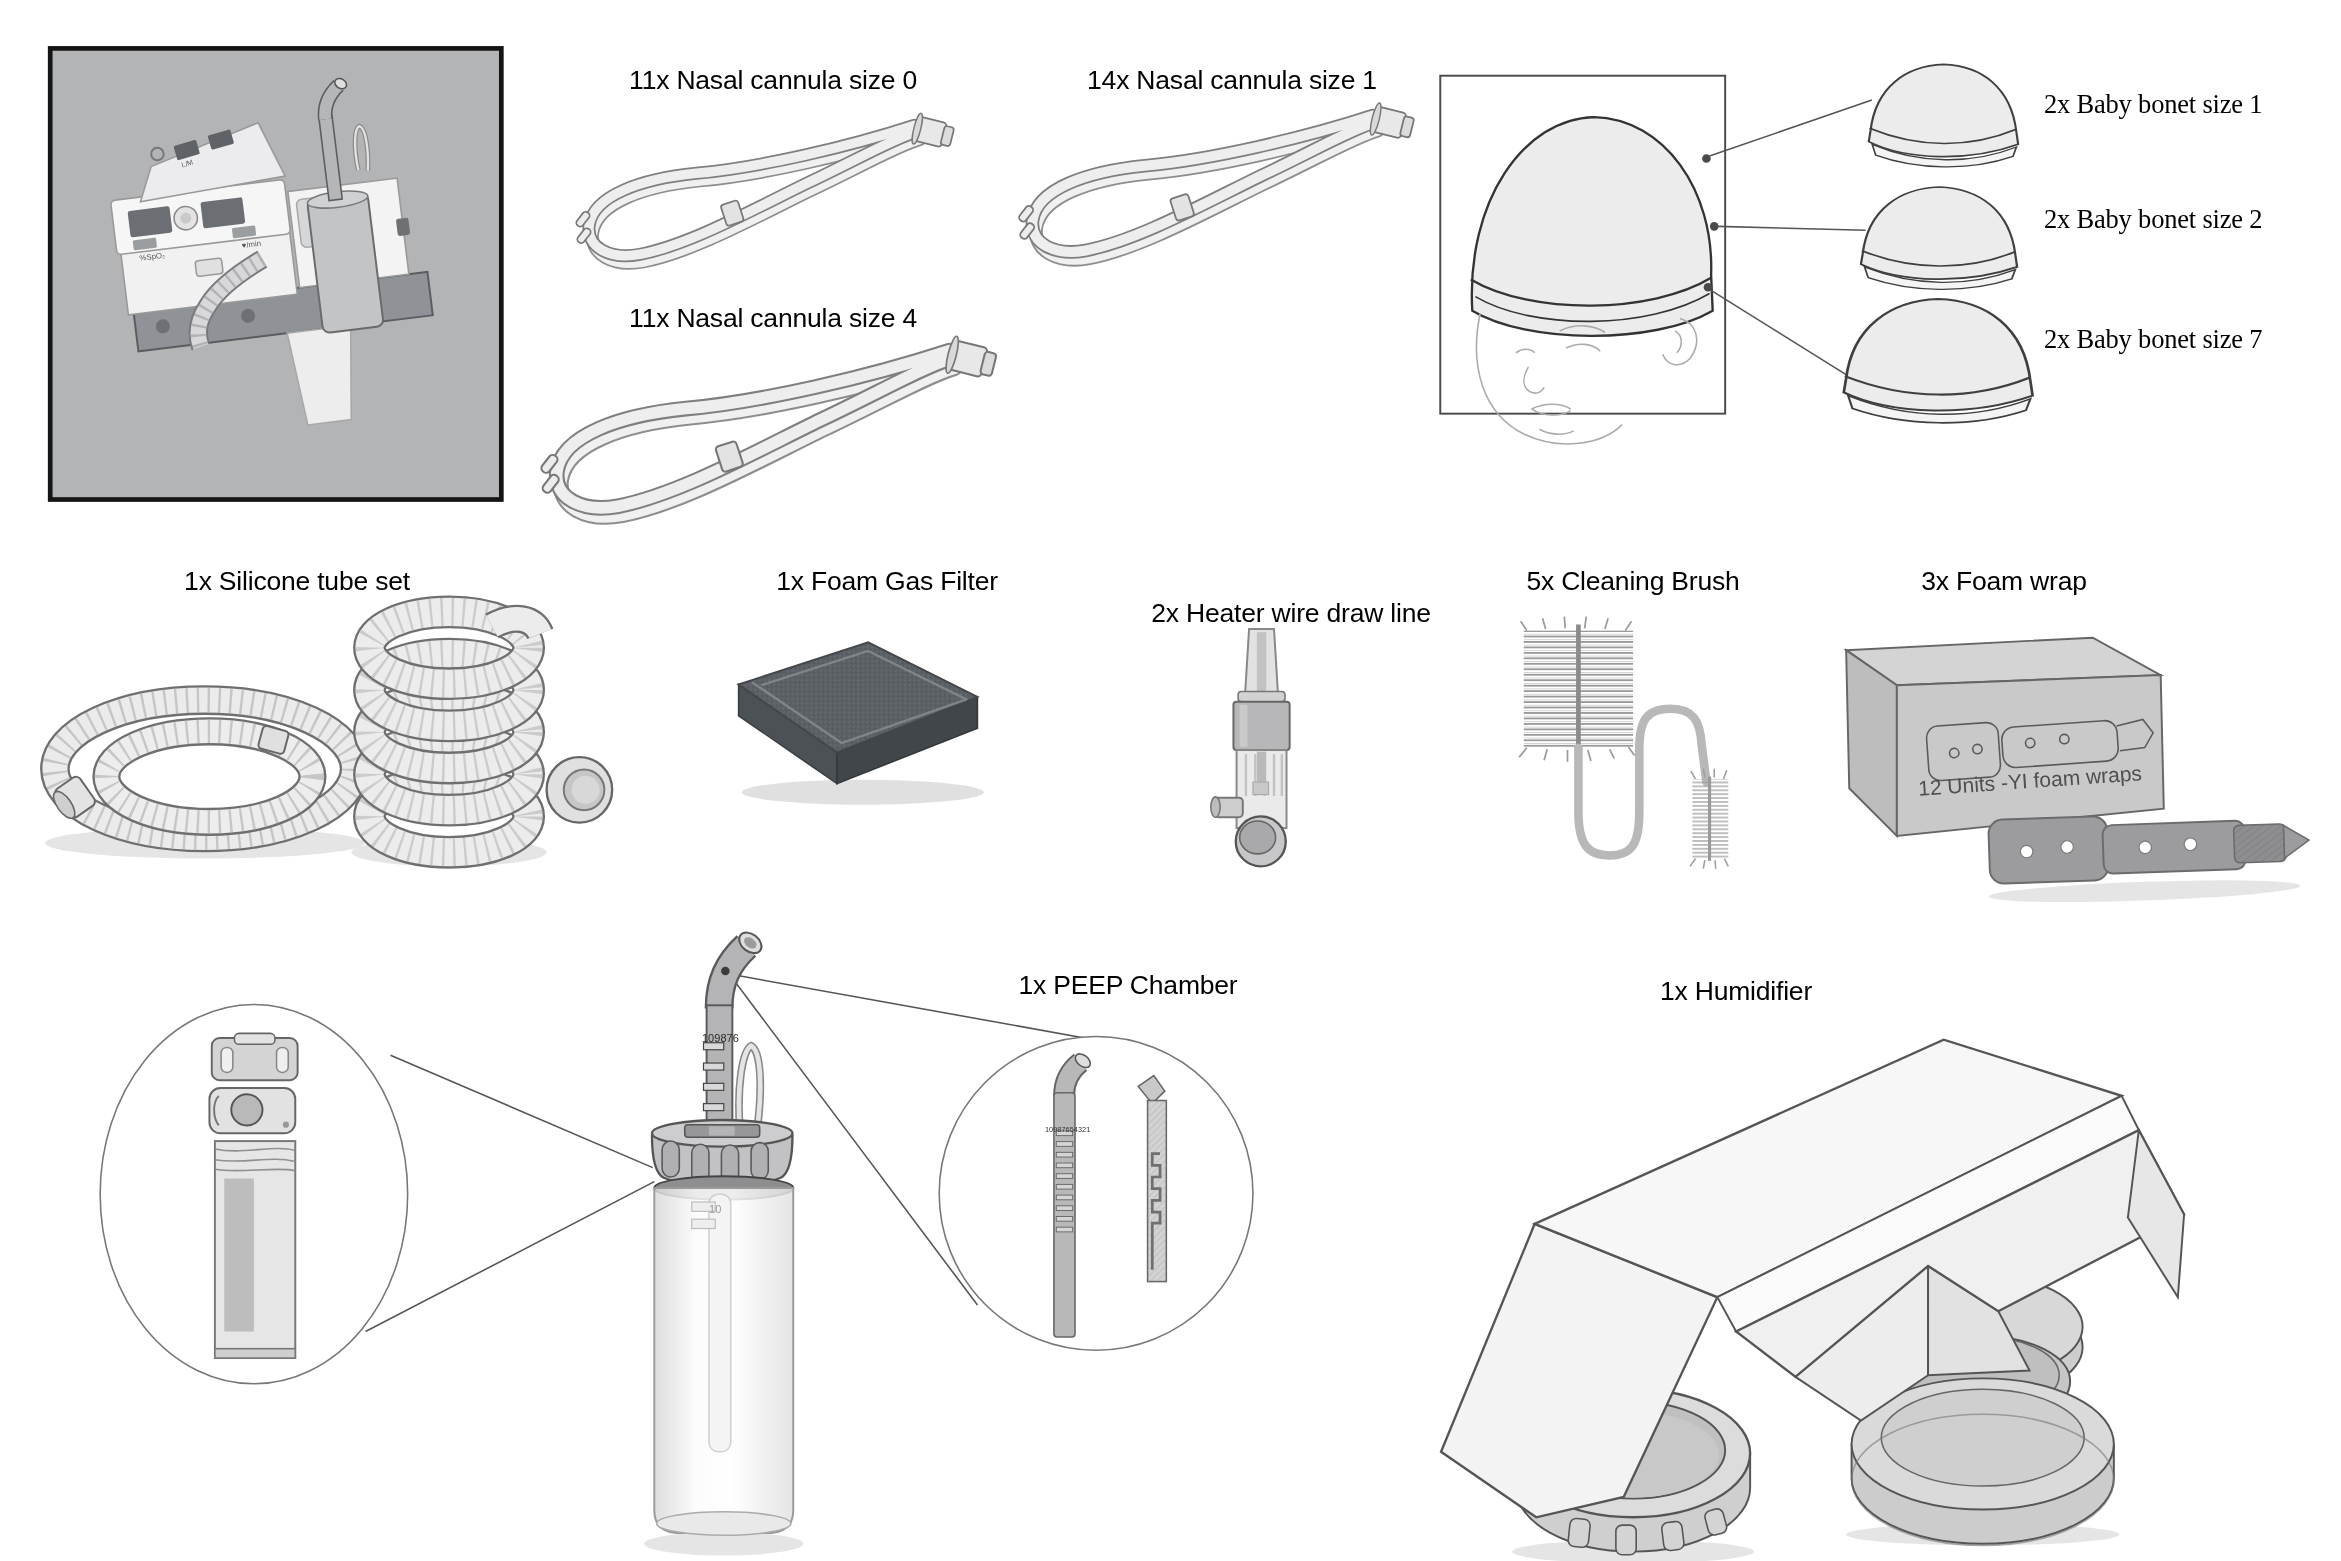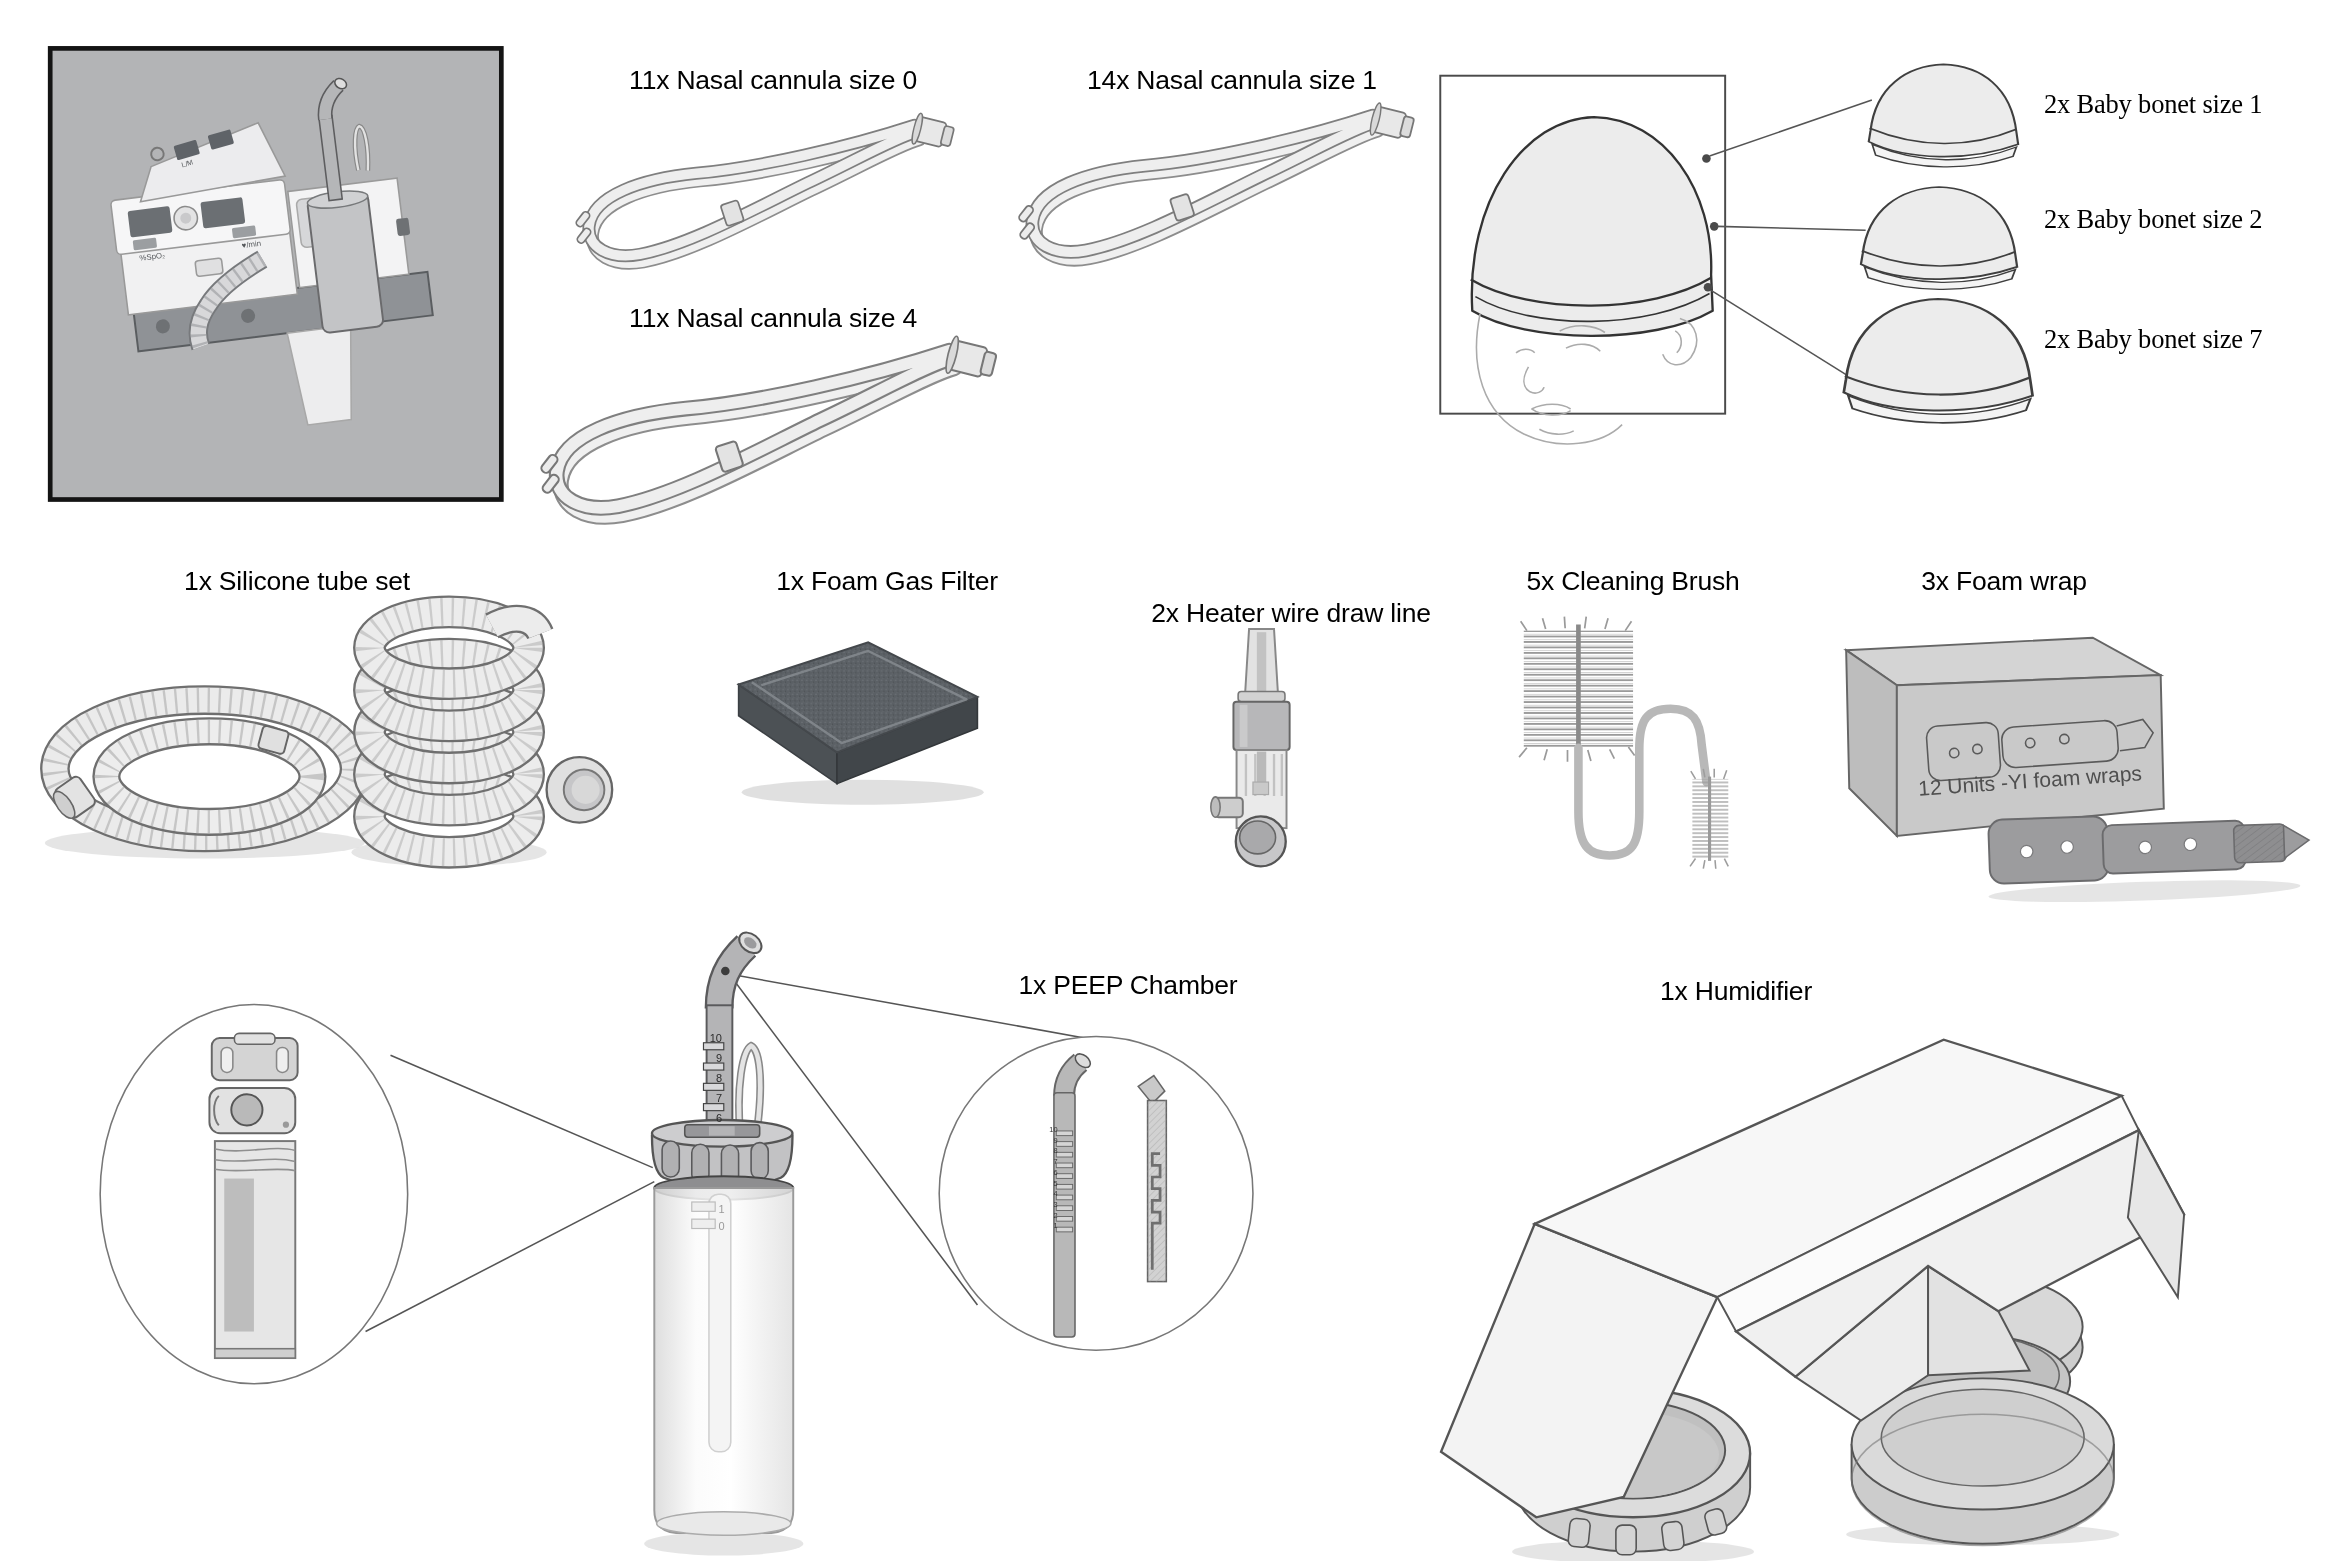--- a/index.html
+++ b/index.html
@@ -4,21 +4,21 @@
 <style>
   html,body{margin:0;padding:0;background:#ffffff;}
   .canvas{position:relative;width:2342px;height:1561px;background:#fff;overflow:hidden;
           font-family:"Liberation Sans",sans-serif;}
   svg.scene{position:absolute;left:0;top:0;}
   .lbl{position:absolute;font:400 26.5px/1.15 "Liberation Sans",sans-serif;color:#000;
        white-space:nowrap;transform:translateX(-50%);letter-spacing:-0.2px;}
   .lbl-left{transform:none;font-family:Liberation Serif, serif;}
   .boxcap{position:absolute;font:400 21px/1.1 "Liberation Sans",sans-serif;color:#4f4f4f;
           white-space:nowrap;transform:translateX(-50%) rotate(-4deg);}
-  .ticks{position:absolute;display:flex;flex-direction:column;align-items:flex-end;}
+  .ticks{position:absolute;display:flex;flex-direction:row;align-items:flex-end;}
   .ticks span{display:block;}
   .ticks-tube{left:702px;top:1028px;width:20px;text-align:center;
               font:400 11px/20px "Liberation Sans",sans-serif;color:#2b2b2b;}
   .ticks-bottle{left:709px;top:1201px;width:15.6px;text-align:center;
                 font:400 11px/17px "Liberation Sans",sans-serif;color:#9a9a9a;}
   .ticks-peep{left:1045px;top:1125px;width:12.5px;text-align:right;
               font:400 7.4px/10.7px "Liberation Sans",sans-serif;color:#333;}
 </style>
 </head>
 <body>

